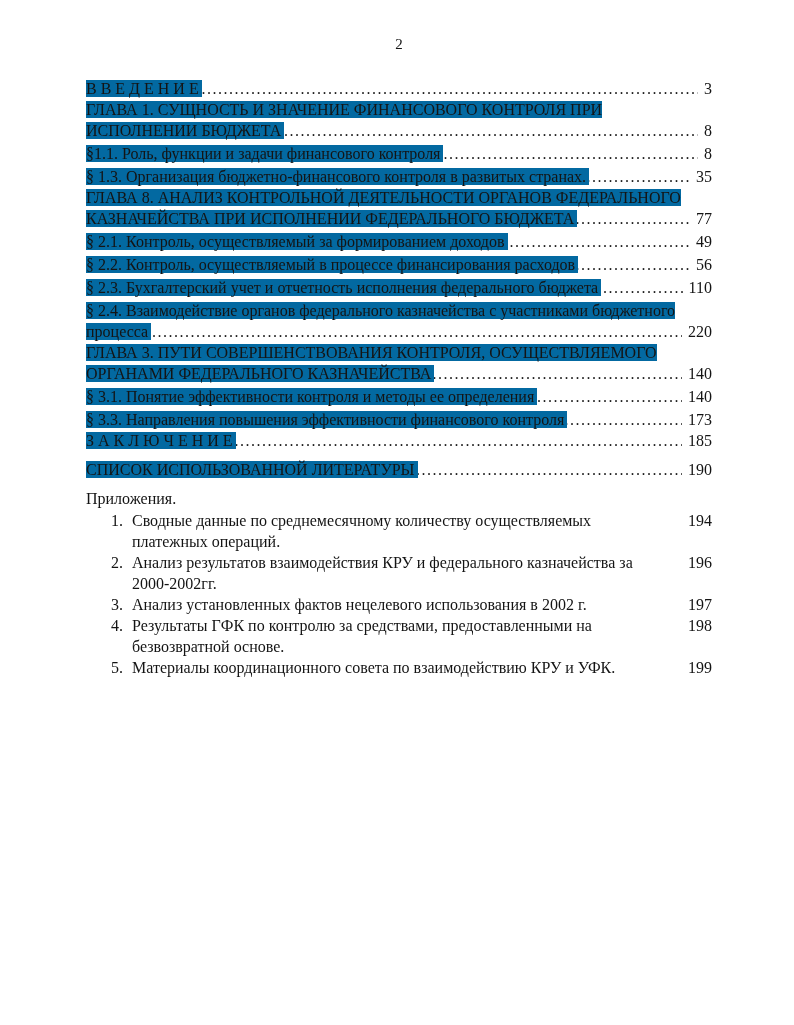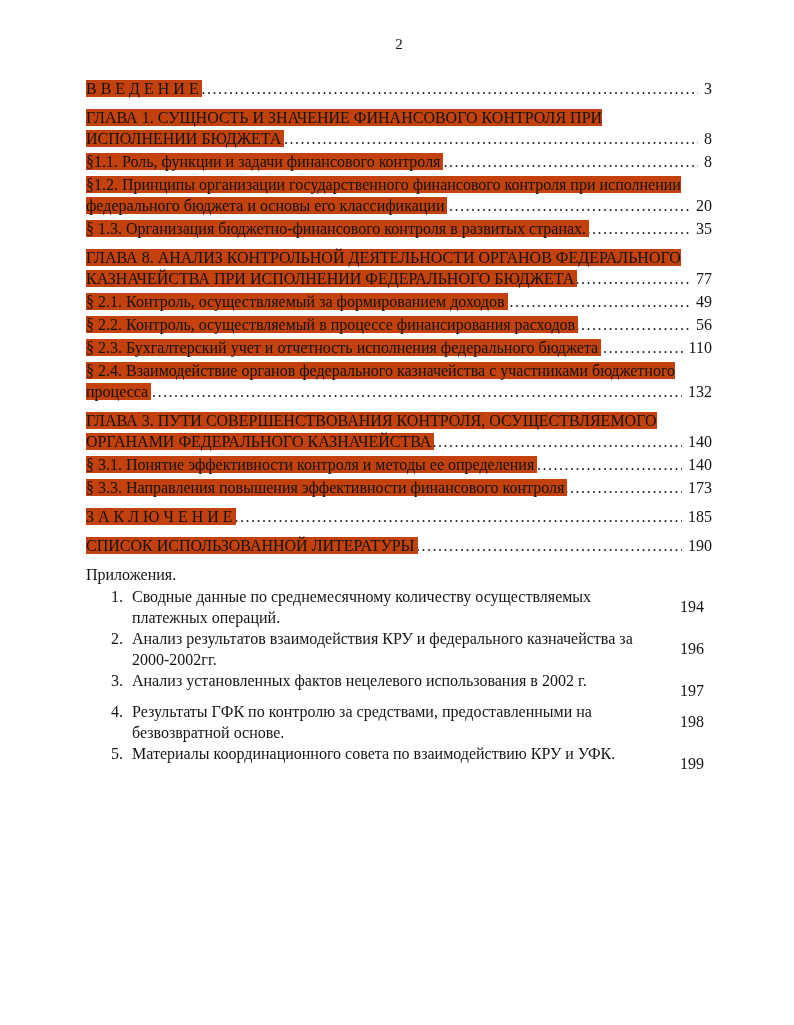--- a/index.html
+++ b/index.html
@@ -40,50 +40,50 @@
     line-height: 21px;
     white-space: nowrap;
     overflow: hidden;
     letter-spacing: 1.5px;
     color: #1e1e1e;
     z-index: 0;
   }
   .toc-text {
     position: relative;
     z-index: 1;
-    background: #c2410c;
+    background: #0369a1;
     padding-right: 3px;
   }
   .toc-page {
     position: absolute;
     right: 0;
     bottom: 0;
     z-index: 2;
     background: #ffffff;
     padding-left: 6px;
     line-height: 21px;
     font-size: 16px;
   }
-  .mt-ch { margin-top: 8px; }   
+  .mt-ch { margin-top: 0; }   
   .mt-lg { margin-top: 8px; }   
   
   .appendix {
     margin-top: 8px;
     font-size: 16px;
     line-height: 21px;
   }
   .appendix-heading { margin-bottom: 1px; }
   .appendix-item {
     display: flex;
     align-items: flex-start;
     margin-left: 25px;
   }
   .app-num { flex: none; width: 21px; }
   .app-text { flex: 1 1 auto; padding-right: 14px; }
-  .app-page { flex: none; min-width: 32px; text-align: left; margin-top: 10px; }
+  .app-page { flex: none; min-width: 32px; text-align: right; }
 </style>
 </head>
 <body>
 
 <div class="page">
 
   <div class="page-num">2</div>
 
   <div class="toc">
 
@@ -95,24 +95,20 @@
     <div class="toc-entry mt-ch">
       <span class="toc-text">ГЛАВА 1. СУЩНОСТЬ И ЗНАЧЕНИЕ ФИНАНСОВОГО КОНТРОЛЯ ПРИ ИСПОЛНЕНИИ БЮДЖЕТА</span>
       <span class="toc-page">8</span>
     </div>
 
     <div class="toc-entry">
       <span class="toc-text">§1.1. Роль, функции и задачи финансового контроля</span>
       <span class="toc-page">8</span>
     </div>
 
-    <div class="toc-entry">
-      <span class="toc-text">§1.2. Принципы организации государственного финансового контроля при исполнении федерального бюджета и основы его классификации</span>
-      <span class="toc-page">20</span>
-    </div>
 
     <div class="toc-entry">
       <span class="toc-text">§ 1.3. Организация бюджетно-финансового контроля в развитых странах.</span>
       <span class="toc-page">35</span>
     </div>
 
     <div class="toc-entry mt-ch">
       <span class="toc-text">ГЛАВА 8. АНАЛИЗ КОНТРОЛЬНОЙ ДЕЯТЕЛЬНОСТИ ОРГАНОВ ФЕДЕРАЛЬНОГО КАЗНАЧЕЙСТВА ПРИ ИСПОЛНЕНИИ ФЕДЕРАЛЬНОГО БЮДЖЕТА</span>
       <span class="toc-page">77</span>
     </div>
@@ -127,21 +123,21 @@
       <span class="toc-page">56</span>
     </div>
 
     <div class="toc-entry">
       <span class="toc-text">§ 2.3. Бухгалтерский учет и отчетность исполнения федерального бюджета</span>
       <span class="toc-page">110</span>
     </div>
 
     <div class="toc-entry">
       <span class="toc-text">§ 2.4. Взаимодействие органов федерального казначейства с участниками бюджетного процесса</span>
-      <span class="toc-page">132</span>
+      <span class="toc-page">220</span>
     </div>
 
     <div class="toc-entry mt-ch">
       <span class="toc-text">ГЛАВА 3. ПУТИ СОВЕРШЕНСТВОВАНИЯ КОНТРОЛЯ, ОСУЩЕСТВЛЯЕМОГО ОРГАНАМИ ФЕДЕРАЛЬНОГО КАЗНАЧЕЙСТВА</span>
       <span class="toc-page">140</span>
     </div>
 
     <div class="toc-entry">
       <span class="toc-text">§ 3.1. Понятие эффективности контроля и методы ее определения</span>
       <span class="toc-page">140</span>

